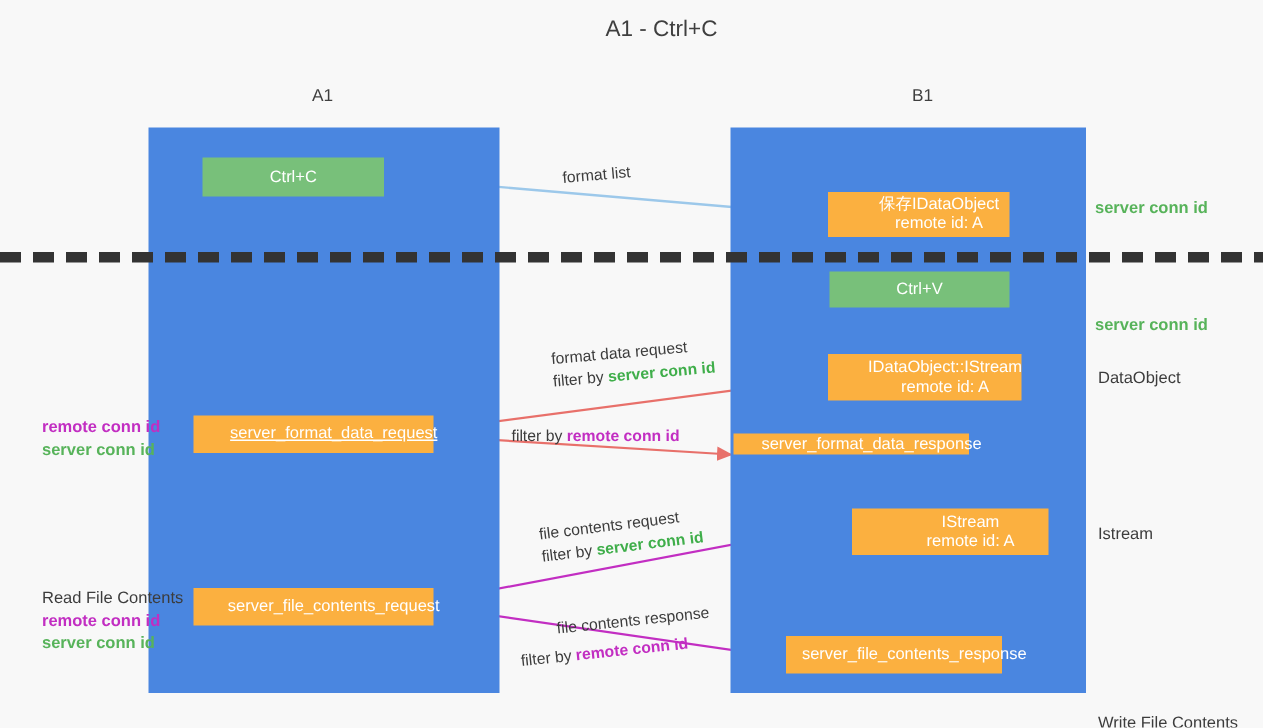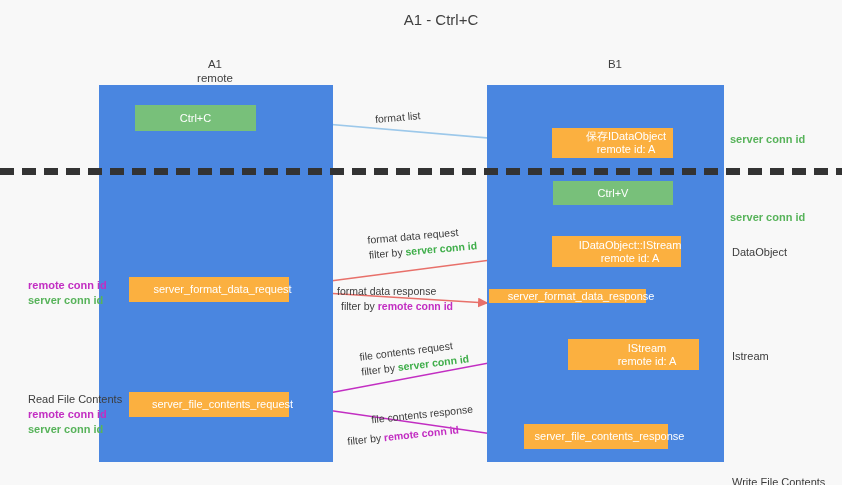--- a/index.html
+++ b/index.html
@@ -134,21 +134,20 @@
 
   <line x1="292" y1="405" x2="520" y2="438" stroke="#c22ec2" stroke-width="1.5" marker-end="url(#ar-purple)"></line>
 </svg>
 
 <div class="abs" id="title">
   <div>A1 - Ctrl+C</div>
 </div>
 
 <div class="abs col-header" id="hdr-a1">
   <div>A1</div>
-  <div>remote</div>
 </div>
 <div class="abs col-header" id="hdr-b1">
   <div>B1</div>
 </div>
 
 <div class="abs lane" id="lane-a1"></div>
 <div class="abs lane" id="lane-b1"></div>
 
 <div class="abs" id="dashed-line"></div>
 
@@ -163,21 +162,21 @@
 
 <div class="node green" style="left:553px; top:181px; width:120px; height:24px;">
   <span>Ctrl+V</span>
 </div>
 
 <div class="node orange" style="left:552px; top:236px; width:129px; height:31px;">
   <span class="l2">IDataObject::IStream</span>
   <span class="l2">remote id: A</span>
 </div>
 
-<div class="node orange" style="left:129px; top:277px; width:160px; height:25px;">
+<div class="node orange" style="left:129px; top:277px; width:160px; height:25px;text-decoration:underline;">
   <span>server_format_data_request</span>
 </div>
 
 <div class="node orange" style="left:489px; top:289px; width:157px; height:14px;">
   <span>server_format_data_response</span>
 </div>
 
 <div class="node orange" style="left:568px; top:339px; width:131px; height:31px;">
   <span class="l2">IStream</span>
   <span class="l2">remote id: A</span>
@@ -196,21 +195,20 @@
 </div>
 
 <div class="edge-label" style="left:368px; top:228px; transform:rotate(-5deg);">
   <div><span>format data request</span></div>
   <div>
     <span>filter by </span><span class="hi-green">server conn id</span>
   </div>
 </div>
 
 <div class="edge-label" style="left:337px; top:284px;">
-  <div><span>format data response</span></div>
   <div style="margin-left:4px;">
     <span>filter by </span><span class="hi-purple">remote conn id</span>
   </div>
 </div>
 
 <div class="edge-label" style="left:360px; top:343px; transform:rotate(-7deg);">
   <div><span>file contents request</span></div>
   <div>
     <span>filter by </span><span class="hi-green">server conn id</span>
   </div>

